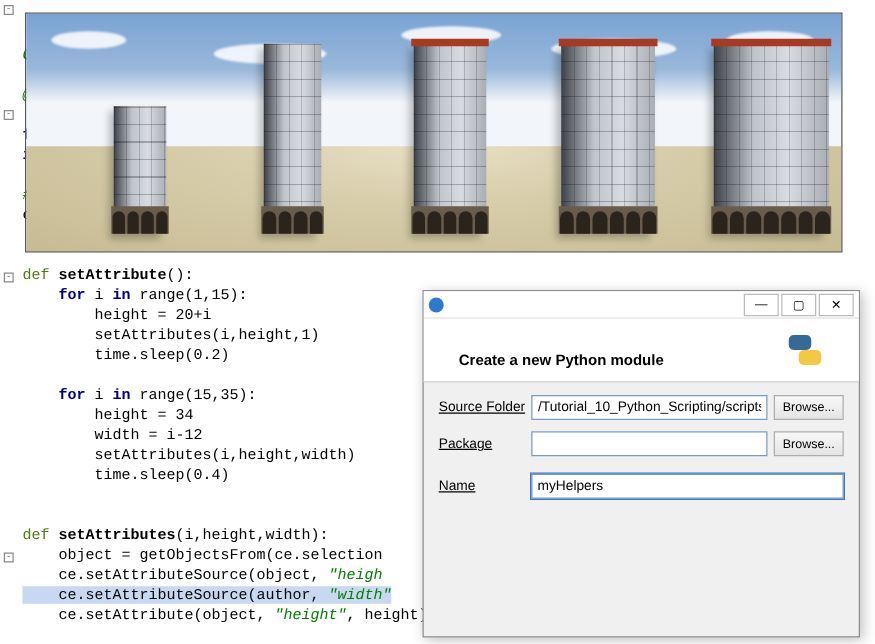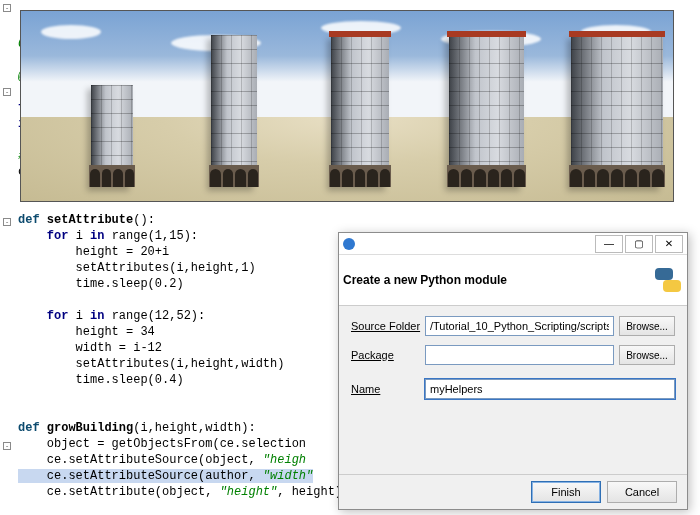--- a/index.html
+++ b/index.html
@@ -35,21 +35,21 @@
     border: 1px solid #8a8a8a;
     background: #fff;
     font-size: 7px;
     line-height: 6px;
     text-align: center;
     color: #666;
   }
   .str { color: #008000; font-style: italic; }
   .cmt { color: #008000; font-style: italic; }
   .kw  { color: #000080; font-weight: bold; }
-  .kw2 { color: #0c4a6e; font-weight: bold; }
+  .kw2 { color: #4d7c0f; font-weight: normal; }
   .call{ color: #000; }
   .normal { color: #000; }
   .bold { font-weight: bold; }
   .hl { background: #c8d8f0; }
 
   .viewport {
     position: absolute;
     top: 10px; left: 20px;
     width: 654px; height: 192px;
     border: 1px solid #555;
@@ -140,23 +140,23 @@
     border: 1px solid #bbb;
     margin-left: 2px;
     display: flex;
     align-items: center;
     justify-content: center;
     font-size: 10px;
     background: #fff;
   }
   .hdr {
     background: #fff;
-    padding: 10px 4px;
-    display: flex;
-    align-items: center;
+    padding: 10px 28px;
+    display: flex;
+    align-items: flex-end;
     border-bottom: 1px solid #ccc;
   }
   .hdr .title { font-weight: bold; font-size: 12px; flex: 1; }
   .pyicon {
     width: 30px; height: 30px;
     position: relative;
   }
   .pyicon .p1, .pyicon .p2 {
     position: absolute;
     width: 18px; height: 12px;
@@ -232,28 +232,28 @@
 <span class="cmt"># get a CityEngine instance</span>
 <span class="normal">ce = </span><span class="call">CE</span><span class="normal">()</span>
 
 
 <span class="kw2">def</span> <span class="bold">setAttribute</span><span class="normal">():</span>
     <span class="kw">for</span> <span>i</span> <span class="kw">in</span> <span>range</span><span>(1,15):</span>
         <span>height = 20+i</span>
         <span>setAttributes(i,height,1)</span>
         <span>time.sleep(0.2)</span>
 
-    <span class="kw">for</span> <span>i</span> <span class="kw">in</span> <span>range</span><span>(12,52):</span>
+    <span class="kw">for</span> <span>i</span> <span class="kw">in</span> <span>range</span><span>(15,35):</span>
         <span>height = 34</span>
         <span>width = i-12</span>
         <span>setAttributes(i,height,width)</span>
         <span>time.sleep(0.4)</span>
 
 
-<span class="kw2">def</span> <span class="bold">growBuilding</span><span>(i,height,width):</span>
+<span class="kw2">def</span> <span class="bold">setAttributes</span><span>(i,height,width):</span>
     <span>object = getObjectsFrom(ce.selection</span>
     <span>ce.setAttributeSource(object, </span><span class="str">"heigh</span>
 <span class="hl">    <span>ce.setAttributeSource</span><span>(</span><span>author, </span><span class="str">"width"</span></span>
     <span>ce.setAttribute(object, </span><span class="str">"height"</span><span>, height)</span>
 </div>
 
 <div class="viewport">
   <div class="sky">
     <div class="cloud" style="top:14px;left:20px;width:60px;height:14px"></div>
     <div class="cloud" style="top:24px;left:150px;width:90px;height:16px"></div>
@@ -340,17 +340,13 @@
     <div class="row">
       <label>Package</label>
       <input value="" style="">
       <button class="btn-sm">Browse...</button>
     </div>
     <div class="row" style="margin-top:14px">
       <label>Name</label>
       <input class="focus" value="myHelpers" style="">
     </div>
   </div>
-  <div class="dlg-footer">
-    <button class="primary">Finish</button>
-    <button>Cancel</button>
-  </div>
 </div>
 
 </body></html>

